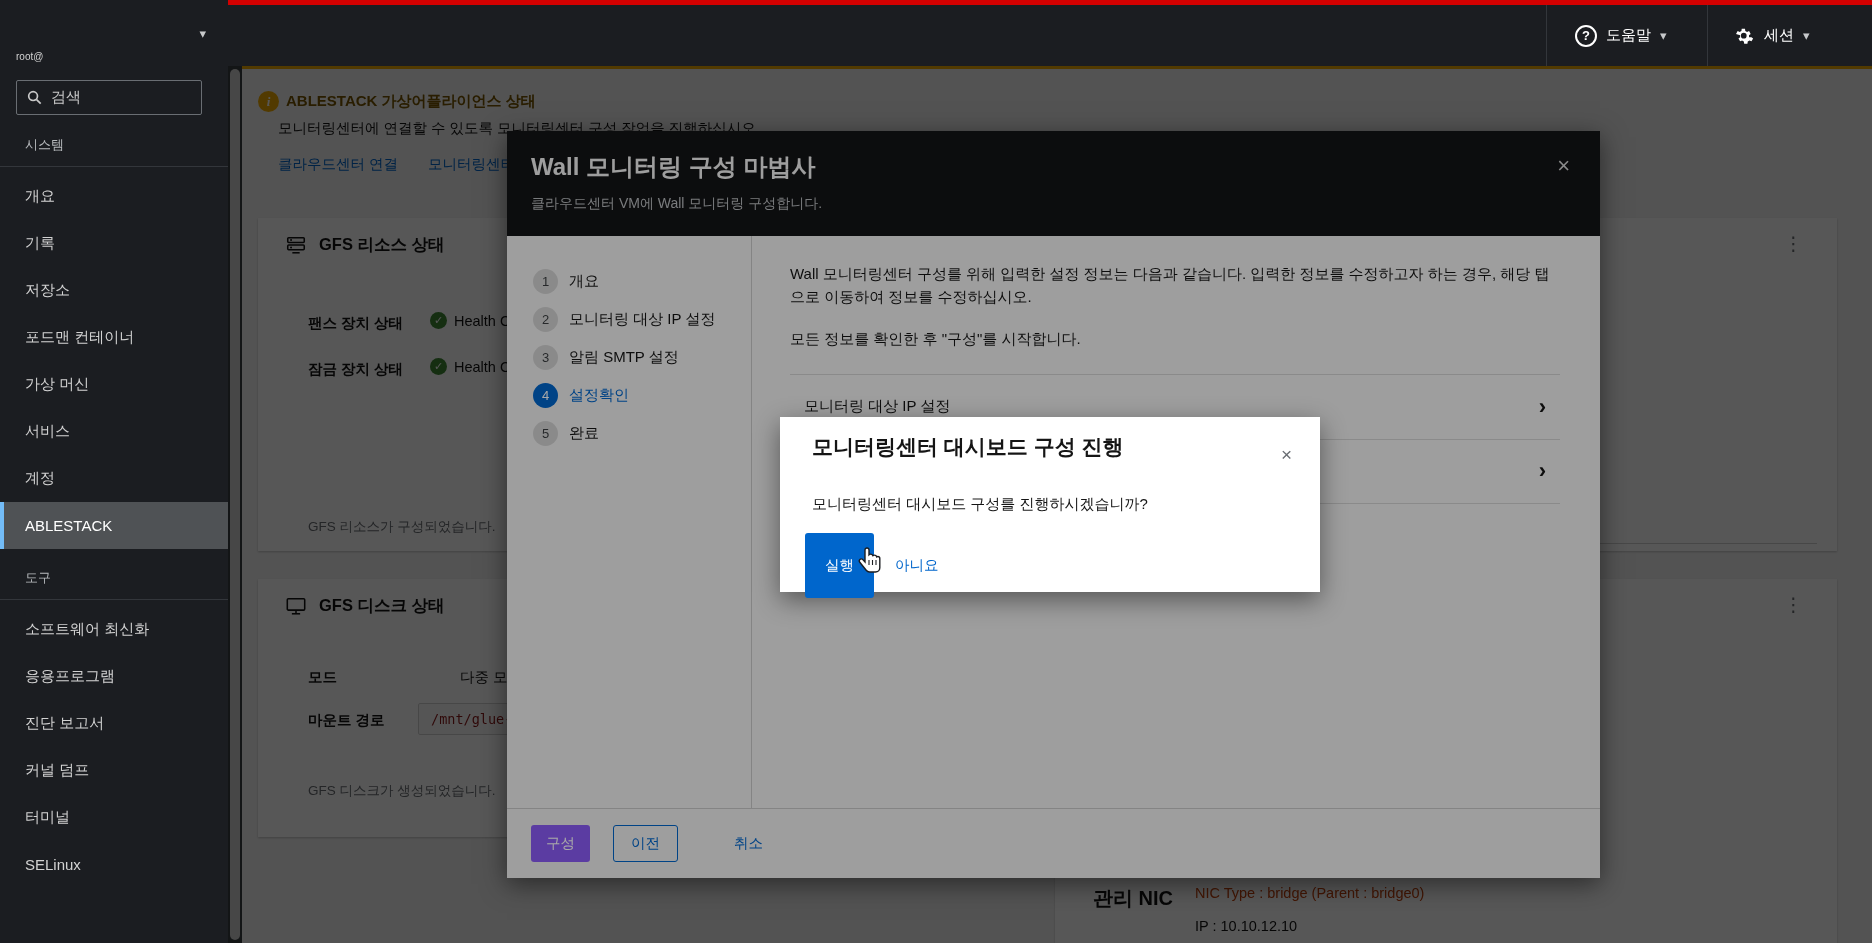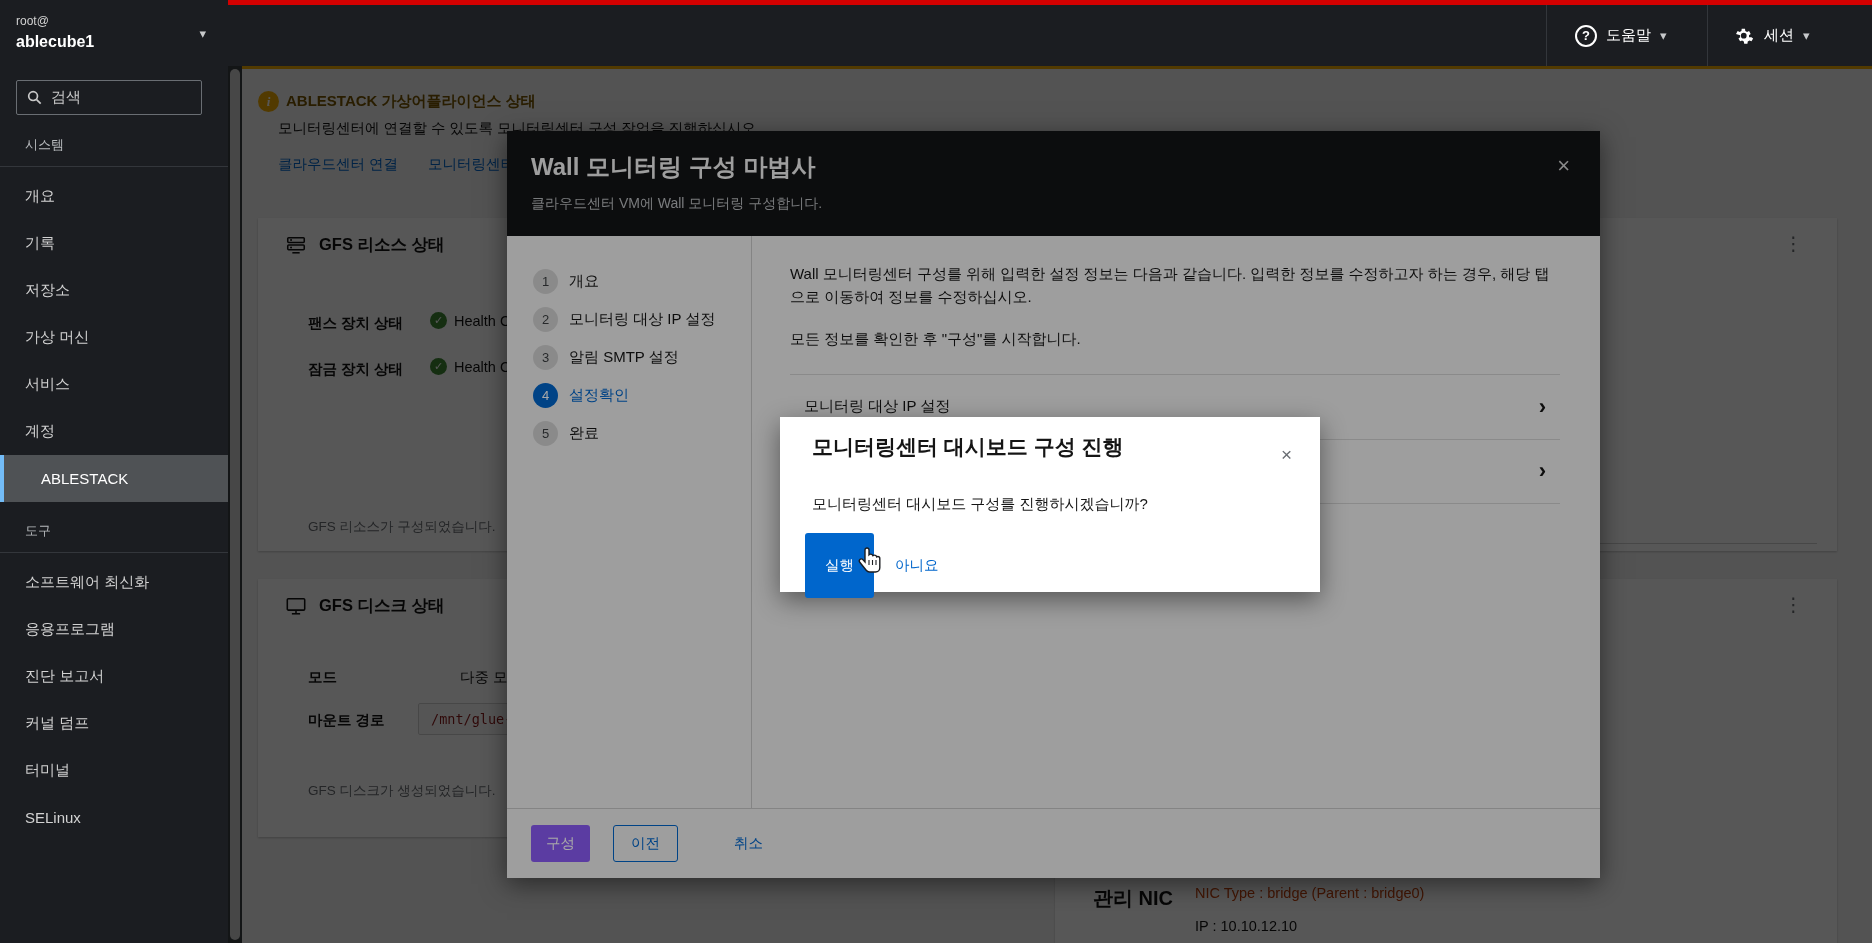--- a/index.html
+++ b/index.html
@@ -7,37 +7,37 @@
   #screen {
     position:relative; width:1872px; height:943px; overflow:hidden;
     font-family:"Liberation Sans","DejaVu Sans",sans-serif;
     background:#f2f2f2;
   }
 
   
   .masthead { position:absolute; left:0; top:0; width:100%; height:66px; background:#1b1d21; z-index:5; }
   .redstrip { position:absolute; left:228px; right:0; top:0; height:5px; background:#d30000; }
   .brand { position:absolute; left:0; top:0; width:228px; height:66px; padding:11px 16px; cursor:pointer; }
-  .brand-user { font-size:12px; color:#d2d2d2; line-height:20px; }
+  .brand-user { font-size:10px; color:#d2d2d2; line-height:20px;margin-top:36px; }
   .brand-host { font-size:16px; color:#ffffff; font-weight:bold; line-height:22px; }
   .brand .caret { position:absolute; right:22px; top:26px; }
   .caret { color:#c7c9cb; font-size:13px; }
   .msep { position:absolute; top:5px; bottom:0; width:1px; background:#33363b; }
   .mast-btn { position:absolute; top:5px; height:61px; display:flex; align-items:center; gap:9px; color:#fff; font-size:15px; cursor:pointer; }
   .qicon { display:inline-flex; width:22px; height:22px; border:2px solid #fff; border-radius:50%; align-items:center; justify-content:center; font-size:13px; font-weight:bold; color:#fff; }
 
   
   .sidebar { position:absolute; left:0; top:66px; width:228px; bottom:0; background:#1b1d21; z-index:5; }
   .searchbox { position:absolute; left:16px; top:14px; width:186px; height:35px; border:1px solid #6a6e73; border-radius:2px; display:flex; align-items:center; padding:0 10px; gap:9px; background:#1b1d21; }
   .searchbox .ph { color:#c9c9c9; font-size:15px; }
   .nav-list { position:absolute; left:0; top:62px; right:0; }
   .nav-label { padding:8px 0 6px 25px; font-size:13px; color:#b8bbbe; }
   .nav-divider { border-top:1px solid #33363b; margin:6px 0; }
   .nav-item { height:47px; display:flex; align-items:center; padding-left:25px; font-size:15px; color:#d2d2d2; cursor:pointer; }
-  .nav-item.selected { background:#4f5255; color:#fff; border-left:4px solid #73bcf7; padding-left:37px; }
+  .nav-item.selected { background:#4f5255; color:#fff; border-left:4px solid #73bcf7; padding-left:21px; }
   .nav-gap { height:12px; }
 
   
   .sb-scroll { position:absolute; left:228px; top:66px; width:14px; bottom:0; background:#3b3e42; z-index:5; }
   .sb-thumb { position:absolute; left:2px; right:2px; top:3px; bottom:3px; background:#cfcfcf; border-radius:7px; }
 
   
   .content { position:absolute; left:242px; top:66px; right:0; bottom:0; background:#f2f2f2; z-index:1; }
   .alert { position:absolute; left:0; top:0; right:0; height:112px; border-top:3px solid #f0ab00; }
   .alert-icon { position:absolute; left:16px; top:22px; width:21px; height:21px; border-radius:50%; background:#f0ab00; color:#fff; font-weight:bold; font-size:13px; font-style:italic; display:flex; align-items:center; justify-content:center; font-family:"Liberation Serif",serif; }
@@ -148,20 +148,21 @@
           </svg>
       </span>
       <span class="ph">검색</span>
     </div>
     <div class="nav-list">
       <div class="nav-label">시스템</div>
       <div class="nav-divider"></div>
       <div class="nav-item">개요</div>
       <div class="nav-item">기록</div>
       <div class="nav-item">저장소</div>
+      <div class="nav-item">포드맨 컨테이너</div>
       <div class="nav-item">가상 머신</div>
       <div class="nav-item">서비스</div>
       <div class="nav-item">계정</div>
       <div class="nav-item selected">ABLESTACK</div>
       <div class="nav-gap"></div>
       <div class="nav-label">도구</div>
       <div class="nav-divider"></div>
       <div class="nav-item">소프트웨어 최신화</div>
       <div class="nav-item">응용프로그램</div>
       <div class="nav-item">진단 보고서</div>

